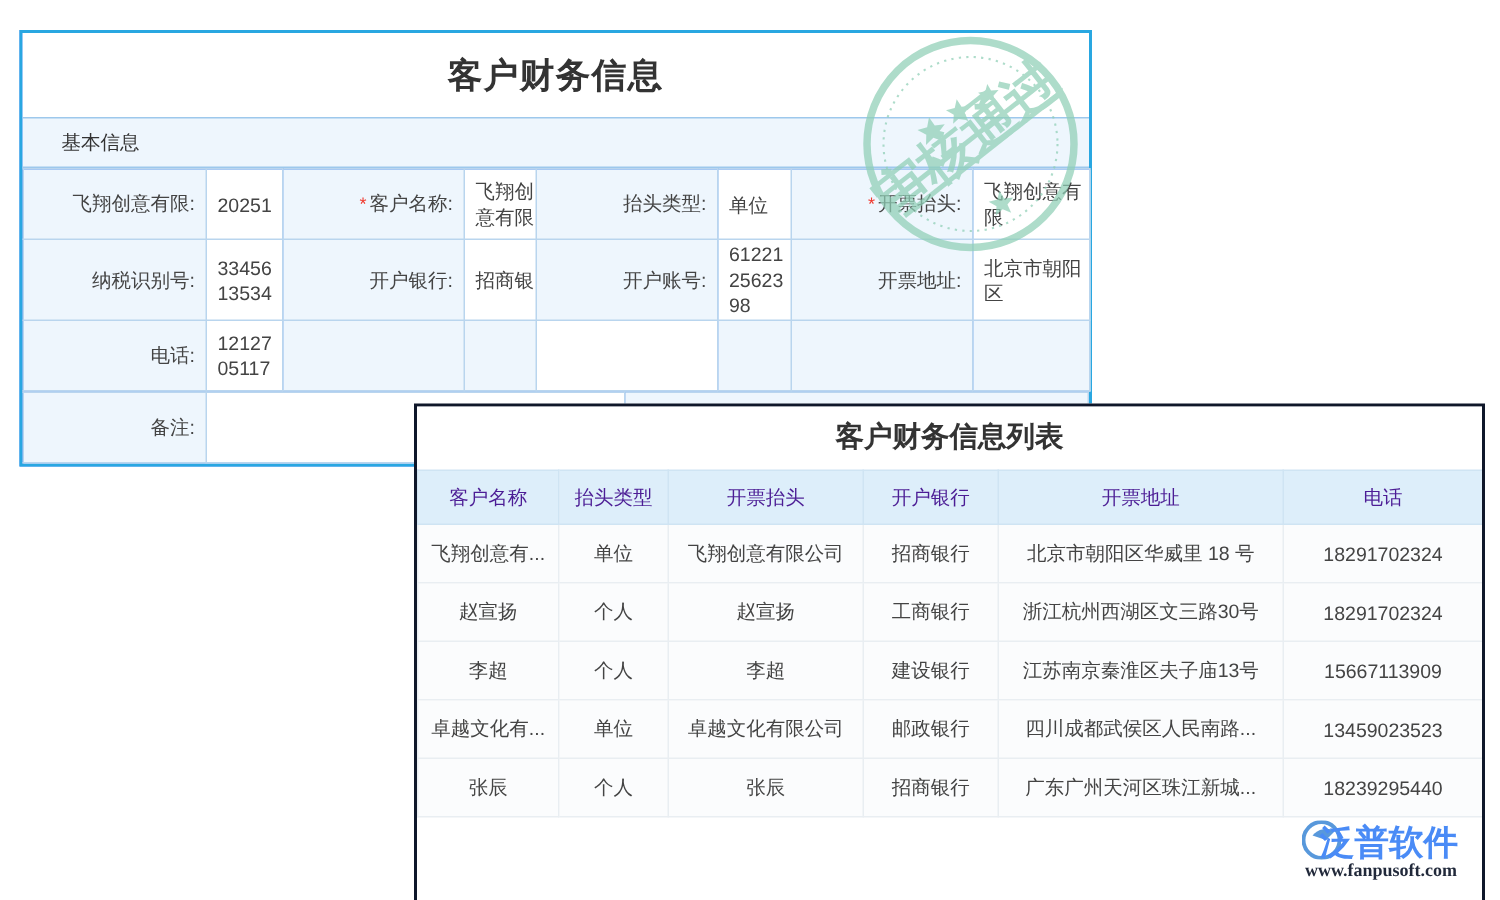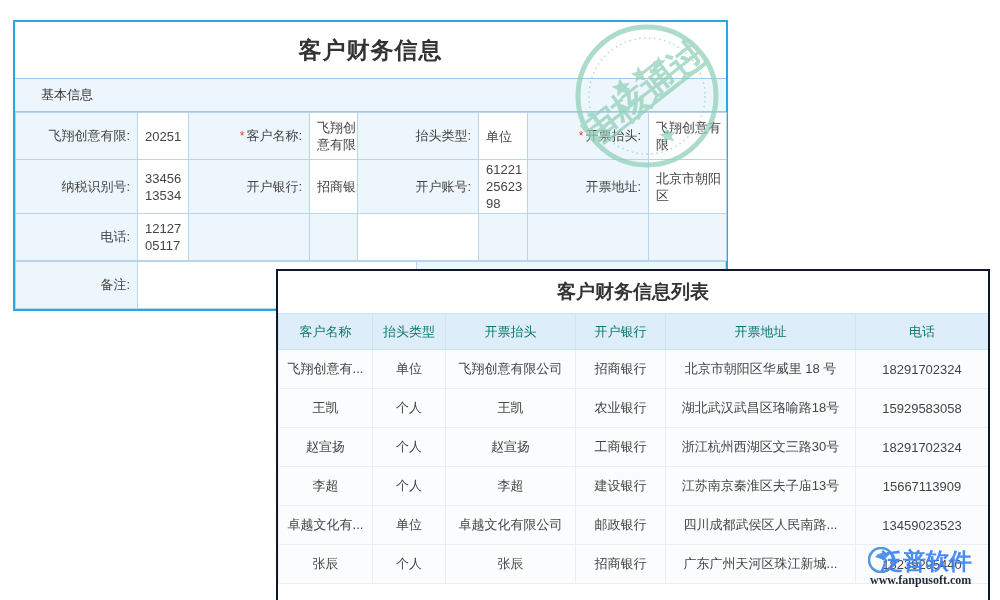--- a/index.html
+++ b/index.html
@@ -136,21 +136,21 @@
     width: 100%;
     table-layout: fixed;
   }
 
   table.list-table th {
     background: #ddeefa;
     border: 1px solid #cfe4f3;
     height: 33px;
     font-size: 13px;
     font-weight: normal;
-    color: #0f766e;
+    color: #4c1d95;
     text-align: center;
   }
 
   table.list-table td {
     border-left: 1px solid #e9eef2;
     border-right: 1px solid #e9eef2;
     border-bottom: 1px solid #e9eef2;
     height: 36px;
     font-size: 13px;
     color: #444444;
@@ -313,28 +313,20 @@
       <tbody>
           <tr>
             <td class="link">飞翔创意有...</td>
             <td>单位</td>
             <td>飞翔创意有限公司</td>
             <td class="link">招商银行</td>
             <td>北京市朝阳区华威里 18 号</td>
             <td>18291702324</td>
           </tr>
           <tr>
-            <td class="link">王凯</td>
-            <td>个人</td>
-            <td>王凯</td>
-            <td class="link">农业银行</td>
-            <td>湖北武汉武昌区珞喻路18号</td>
-            <td>15929583058</td>
-          </tr>
-          <tr>
             <td class="link">赵宣扬</td>
             <td>个人</td>
             <td>赵宣扬</td>
             <td class="link">工商银行</td>
             <td>浙江杭州西湖区文三路30号</td>
             <td>18291702324</td>
           </tr>
           <tr>
             <td class="link">李超</td>
             <td>个人</td>

